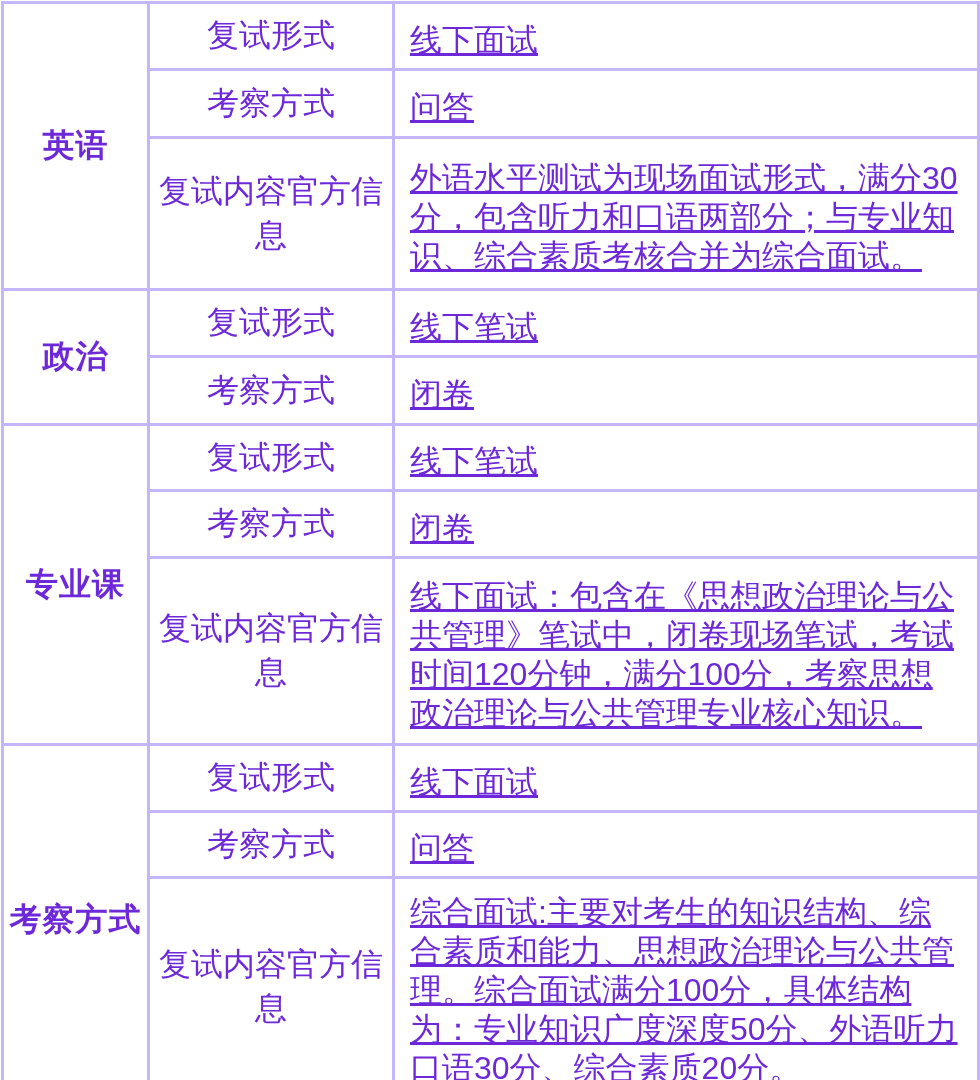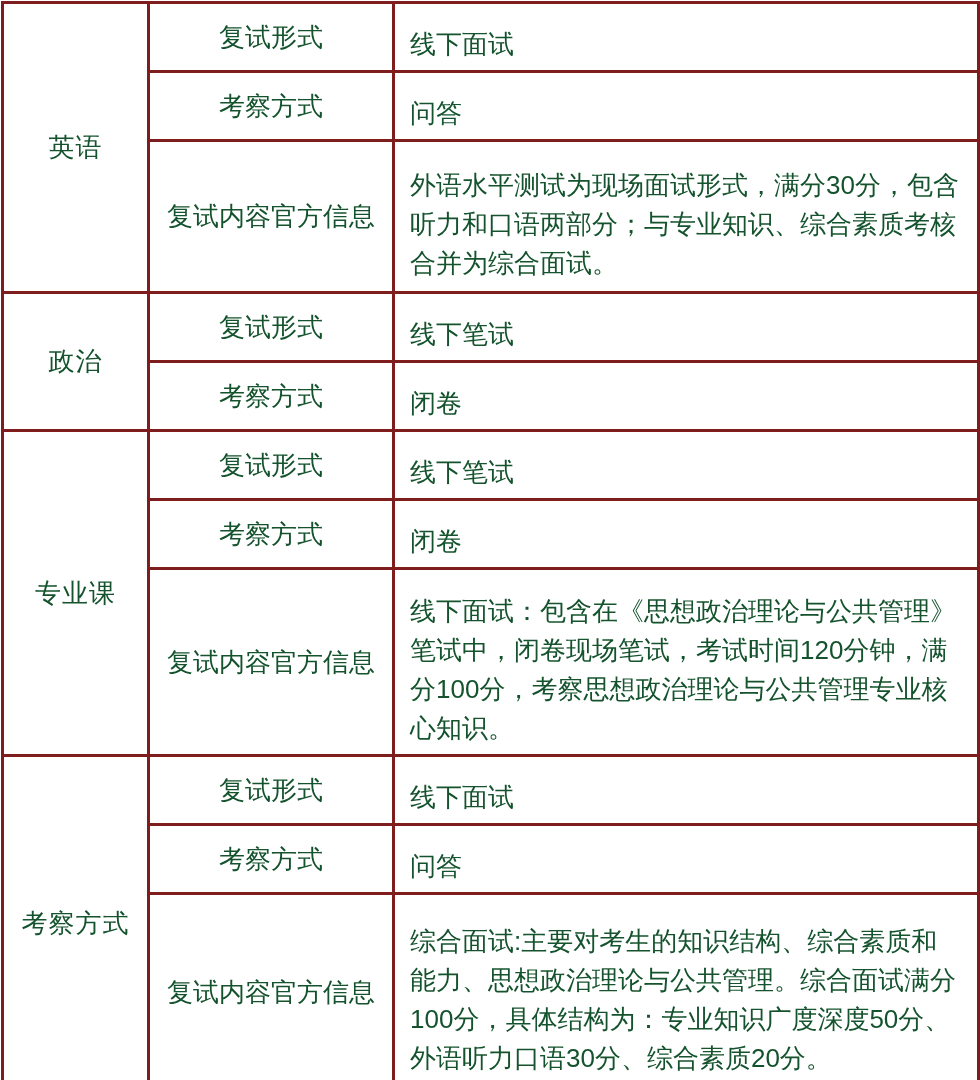--- a/index.html
+++ b/index.html
@@ -17,43 +17,44 @@
     padding: 1px;
   }
   table.review-table {
     border-collapse: collapse;
     table-layout: fixed;
     width: 976px;
     height: 1072px;
     background: #ffffff;
   }
   table.review-table td {
-    border: 3px solid #7f1d1d;
+    border: 3px solid #c4b5fd;
     box-sizing: border-box;
-    color: #14532d;
-    font-size: 26px;
+    color: #6d28d9;
+    font-size: 32px;
     overflow: hidden;
   }
   td.subject-cell {
     text-align: center;
     vertical-align: middle;
-    font-weight: normal;
+    font-weight: bold;
     color: #111111;
     font-size: 27px;
     letter-spacing: 1px;
   }
   td.label-cell {
     text-align: center;
     vertical-align: middle;
   }
   td.value-cell {
     text-align: left;
     vertical-align: middle;
-    padding: 21px 18px 6px 15px;
+    padding: 14px 18px 6px 15px;
     line-height: 39px;
+    text-decoration: underline;
   }
 </style>
 </head>
 <body>
 
 <div class="page">
   <table class="review-table">
     <colgroup>
       <col style="width:146px">
       <col style="width:245px">

